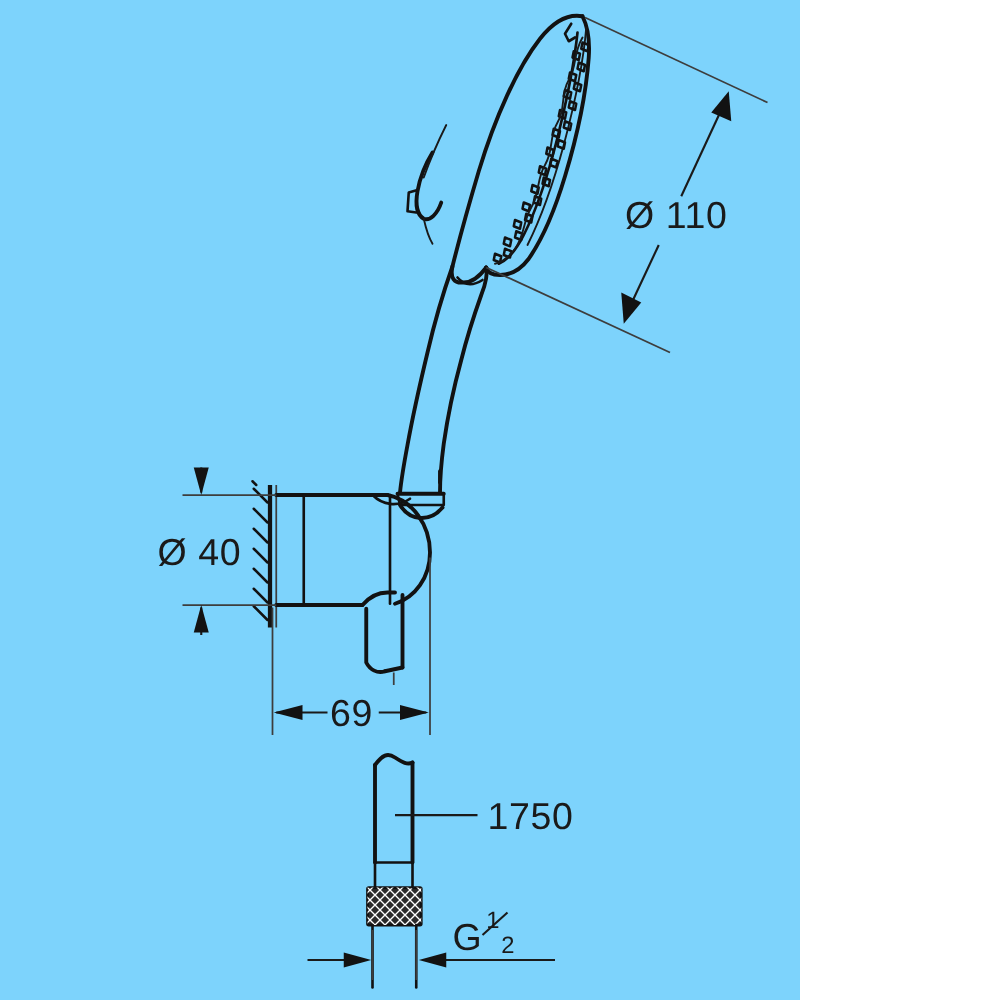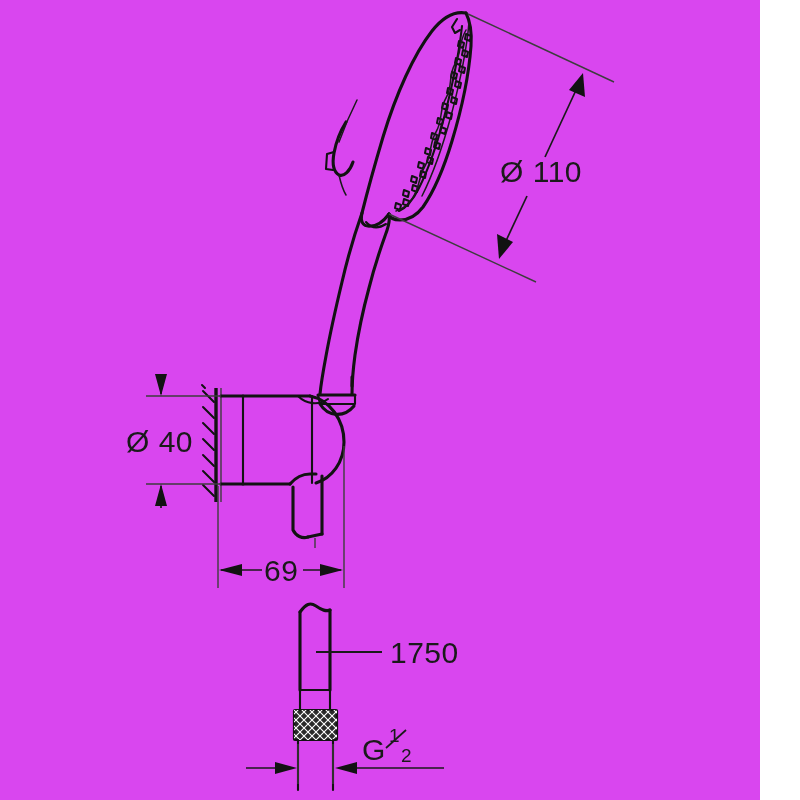--- a/index.html
+++ b/index.html
@@ -6,23 +6,23 @@
   html, body {
     margin: 0;
     padding: 0;
     background: #ffffff;
   }
   body {
     font-family: "Liberation Sans", sans-serif;
   }
   #drawing-root {
     position: relative;
-    width: 760px;
+    width: 640px;
     height: 800px;
-    background: #d946ef;
+    background: #7dd3fc;
     overflow: hidden;
   }
   #drawing-svg {
     position: absolute;
     left: 0;
     top: 0;
     width: 800px;
     height: 800px;
     display: block;
   }

